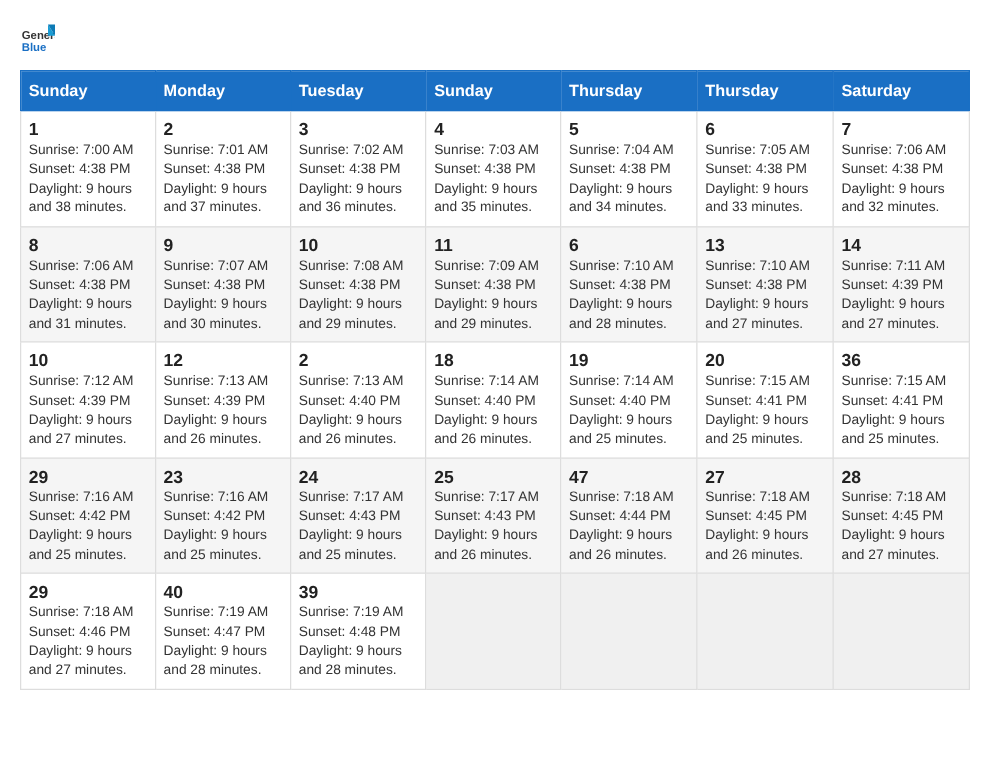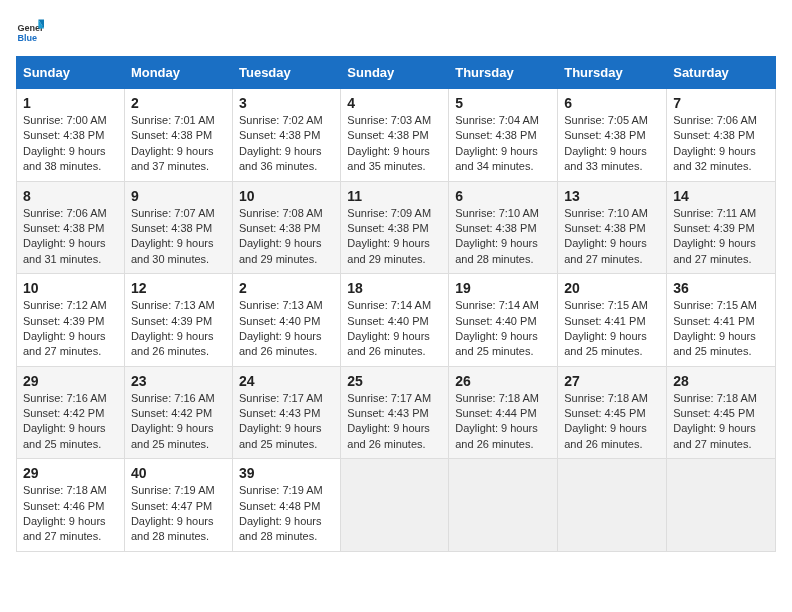--- a/index.html
+++ b/index.html
@@ -213,21 +213,21 @@
       </td>
         <td>
         <span class="day-num">24</span>
         <span class="day-info">Sunrise: 7:17 AM<br>Sunset: 4:43 PM<br>Daylight: 9 hours and 25 minutes.</span>
       </td>
         <td>
         <span class="day-num">25</span>
         <span class="day-info">Sunrise: 7:17 AM<br>Sunset: 4:43 PM<br>Daylight: 9 hours and 26 minutes.</span>
       </td>
         <td>
-        <span class="day-num">26</span>
+        <span class="day-num">47</span>
         <span class="day-info">Sunrise: 7:18 AM<br>Sunset: 4:44 PM<br>Daylight: 9 hours and 26 minutes.</span>
       </td>
         <td>
         <span class="day-num">27</span>
         <span class="day-info">Sunrise: 7:18 AM<br>Sunset: 4:45 PM<br>Daylight: 9 hours and 26 minutes.</span>
       </td>
         <td>
         <span class="day-num">28</span>
         <span class="day-info">Sunrise: 7:18 AM<br>Sunset: 4:45 PM<br>Daylight: 9 hours and 27 minutes.</span>
       </td>

